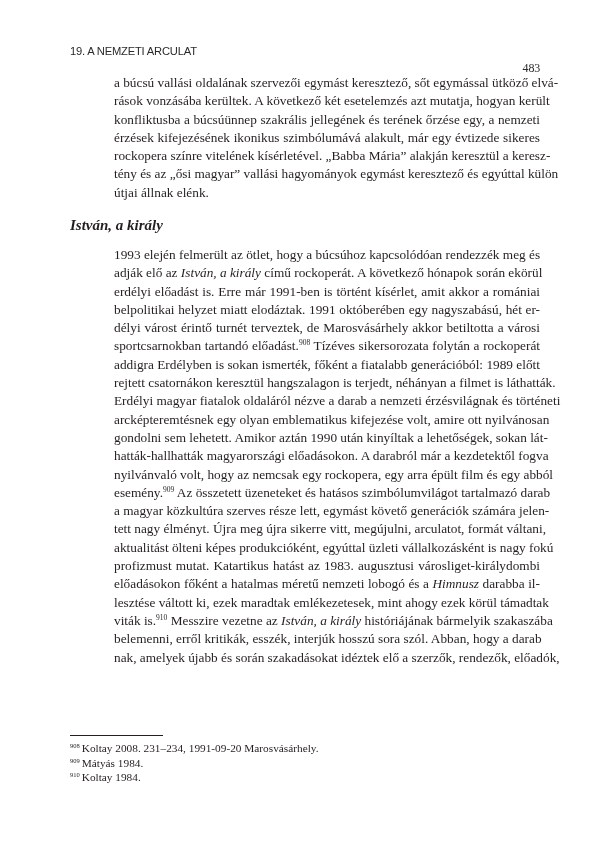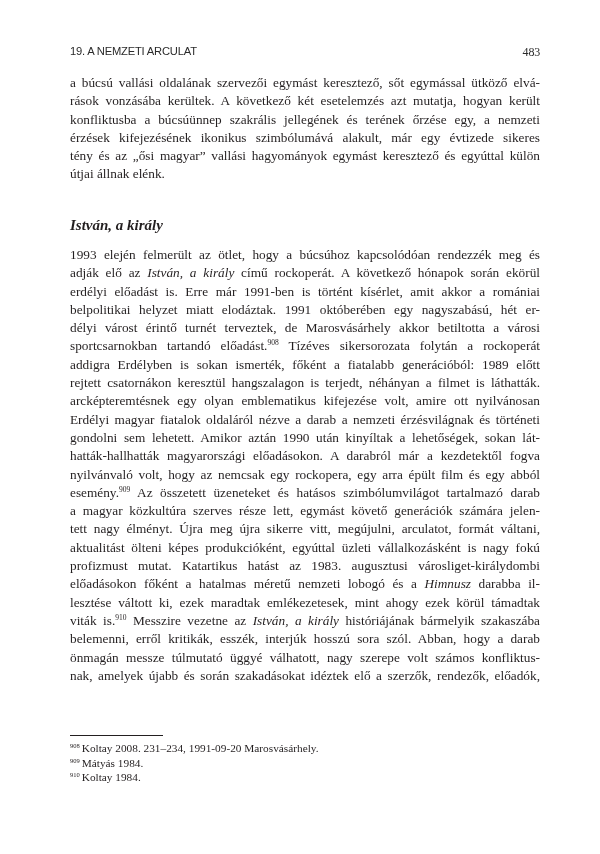--- a/index.html
+++ b/index.html
@@ -31,40 +31,41 @@
       color: #2a2a2a;
     }
     .running-head .chapter {
       position: absolute;
       left: 0;
       top: 0;
     }
     .running-head .pagenum {
       position: absolute;
       right: 0;
-      top: 0;
+      top: 16px;
       font-family: "Liberation Serif", "DejaVu Serif", serif;
       font-size: 12px;
     }
     .body-text {
       position: absolute;
       left: 70px;
       width: 470px;
       font-family: "Liberation Serif", "DejaVu Serif", serif;
       font-size: 13.3px;
       line-height: 18.3px;
       color: #231f20;
     }
     .line {
       display: block;
       text-align: justify;
       text-align-last: justify;
       white-space: nowrap;
       height: 18.3px;
       overflow: visible;
+      margin-left: 44px;
     }
     .line.last {
       text-align-last: left;
     }
     .block1 { top: 74px; }
     .section-heading {
       position: absolute;
       left: 70px;
       top: 217px;
       font-family: "Liberation Serif", "DejaVu Serif", serif;
@@ -117,52 +118,52 @@
   <div class="running-head">
     <span class="chapter">19. A NEMZETI ARCULAT</span>
     <span class="pagenum">483</span>
   </div>
 
   <div class="body-text block1">
     <span class="line">a búcsú vallási oldalának szervezői egymást keresztező, sőt egymással ütköző elvá-</span>
     <span class="line">rások vonzásába kerültek. A következő két esetelemzés azt mutatja, hogyan került</span>
     <span class="line">konfliktusba a búcsúünnep szakrális jellegének és terének őrzése egy, a nemzeti</span>
     <span class="line">érzések kifejezésének ikonikus szimbólumává alakult, már egy évtizede sikeres</span>
+    <span class="line">rockopera színre vitelének kísérletével. „Babba Mária” alakján keresztül a keresz-</span>
     <span class="line">tény és az „ősi magyar” vallási hagyományok egymást keresztező és egyúttal külön</span>
     <span class="line last">útjai állnak elénk.</span>
   </div>
 
   <div class="section-heading">István, a király</div>
 
   <div class="body-text block2">
 
     <span class="line">1993 elején felmerült az ötlet, hogy a búcsúhoz kapcsolódóan rendezzék meg és</span>
     <span class="line"><span>adják elő az </span><i>István, a király</i><span> című rockoperát. A következő hónapok során ekörül</span></span>
 
     <span class="line">erdélyi előadást is. Erre már 1991-ben is történt kísérlet, amit akkor a romániai</span>
     <span class="line">belpolitikai helyzet miatt elodáztak. 1991 októberében egy nagyszabású, hét er-</span>
     <span class="line">délyi várost érintő turnét terveztek, de Marosvásárhely akkor betiltotta a városi</span>
     <span class="line"><span>sportcsarnokban tartandó előadást.</span><sup class="fnref">908</sup><span> Tízéves sikersorozata folytán a rockoperát</span></span>
     <span class="line">addigra Erdélyben is sokan ismerték, főként a fiatalabb generációból: 1989 előtt</span>
     <span class="line">rejtett csatornákon keresztül hangszalagon is terjedt, néhányan a filmet is láthatták.</span>
+    <span class="line">Erdélyi magyar fiatalok oldaláról nézve a darab a nemzeti érzésvilágnak és történeti</span>
     <span class="line">arcképteremtésnek egy olyan emblematikus kifejezése volt, amire ott nyilvánosan</span>
-    <span class="line">Erdélyi magyar fiatalok oldaláról nézve a darab a nemzeti érzésvilágnak és történeti</span>
     <span class="line">gondolni sem lehetett. Amikor aztán 1990 után kinyíltak a lehetőségek, sokan lát-</span>
     <span class="line">hatták-hallhatták magyarországi előadásokon. A darabról már a kezdetektől fogva</span>
     <span class="line">nyilvánvaló volt, hogy az nemcsak egy rockopera, egy arra épült film és egy abból</span>
     <span class="line"><span>esemény.</span><sup class="fnref">909</sup><span> Az összetett üzeneteket és hatásos szimbólumvilágot tartalmazó darab</span></span>
     <span class="line">a magyar közkultúra szerves része lett, egymást követő generációk számára jelen-</span>
     <span class="line">tett nagy élményt. Újra meg újra sikerre vitt, megújulni, arculatot, formát váltani,</span>
     <span class="line">aktualitást ölteni képes produkcióként, egyúttal üzleti vállalkozásként is nagy fokú</span>
     <span class="line">profizmust mutat. Katartikus hatást az 1983. augusztusi városliget-királydombi</span>
     <span class="line"><span>előadásokon főként a hatalmas méretű nemzeti lobogó és a </span><i>Himnusz</i><span> darabba il-</span></span>
     <span class="line">lesztése váltott ki, ezek maradtak emlékezetesek, mint ahogy ezek körül támadtak</span>
     <span class="line"><span>viták is.</span><sup class="fnref">910</sup><span> Messzire vezetne az </span><i>István, a király</i><span> históriájának bármelyik szakaszába</span></span>
     <span class="line">belemenni, erről kritikák, esszék, interjúk hosszú sora szól. Abban, hogy a darab</span>
-    <span class="line">önmagán messze túlmutató üggyé válhatott, nagy szerepe volt számos konfliktus-</span>
     <span class="line">nak, amelyek újabb és során szakadásokat idéztek elő a szerzők, rendezők, előadók,</span>
   </div>
 
   <div class="fn-rule"></div>
 
   <div class="footnotes">
     <span class="footnote"><sup>908</sup><span>Koltay 2008. 231–234, 1991-09-20 Marosvásárhely.</span></span>
     <span class="footnote"><sup>909</sup><span>Mátyás 1984.</span></span>
     <span class="footnote"><sup>910</sup><span>Koltay 1984.</span></span>
   </div>

